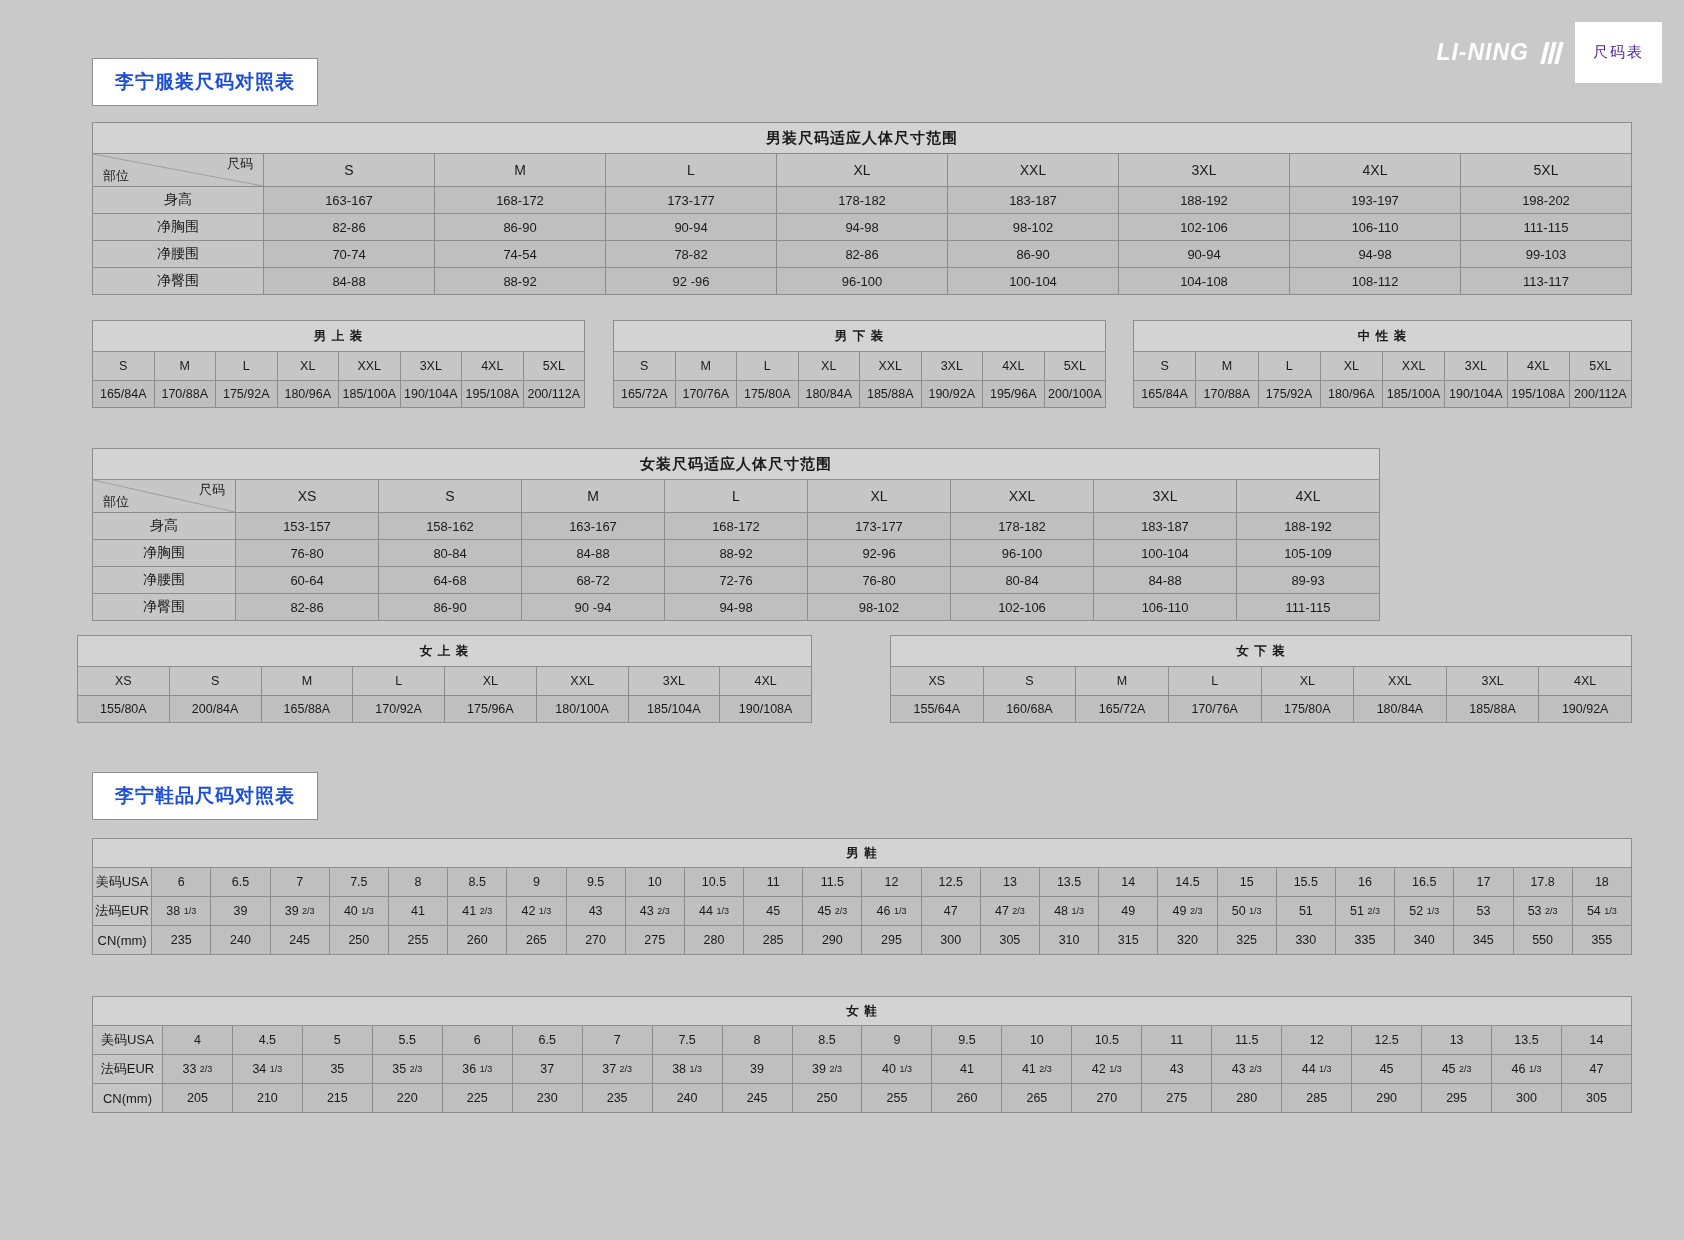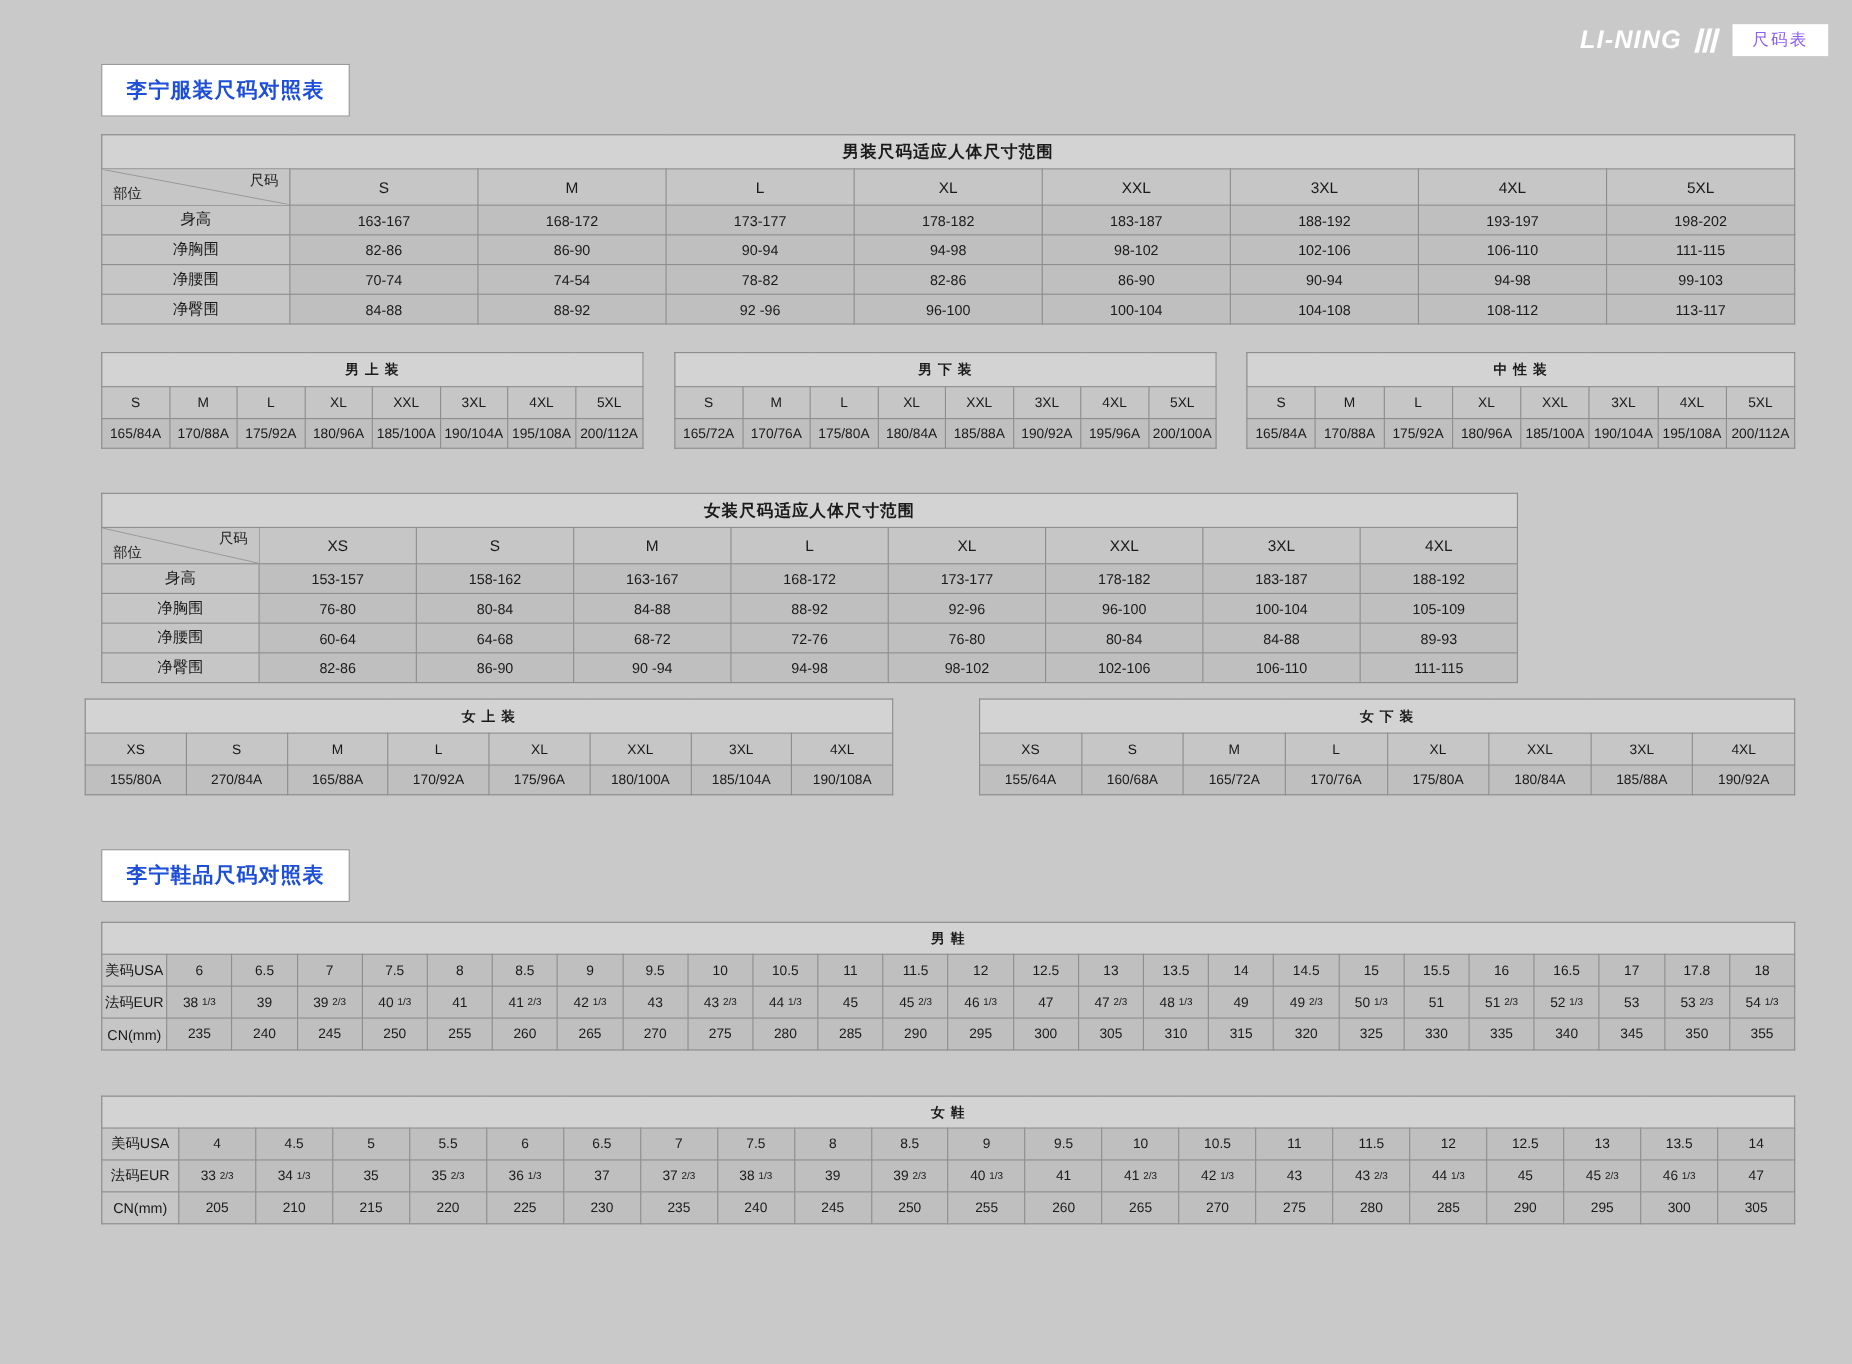--- a/index.html
+++ b/index.html
@@ -45,23 +45,23 @@
     margin: 0 4px;
   }
   .brandbar .bars i {
     display: block;
     width: 4px;
     height: 22px;
     background: #ffffff;
   }
   .brandbar .tag {
     background: #ffffff;
-    color: #8b5cf6;
+    color: #4c1d95;
     font-size: 15px;
-    padding: 5px 18px;
+    padding: 21px 18px;
     letter-spacing: 2px;
   }
   
   .section-title {
     position: absolute;
     background: #ffffff;
     border: 1px solid #8f8f8f;
     font-size: 19px;
     font-weight: bold;
     letter-spacing: 1px;
@@ -379,21 +379,21 @@
           <td>S</td>
           <td>M</td>
           <td>L</td>
           <td>XL</td>
           <td>XXL</td>
           <td>3XL</td>
           <td>4XL</td>
         </tr>
         <tr>
           <td>155/80A</td>
-          <td>270/84A</td>
+          <td>200/84A</td>
           <td>165/88A</td>
           <td>170/92A</td>
           <td>175/96A</td>
           <td>180/100A</td>
           <td>185/104A</td>
           <td>190/108A</td>
         </tr>
       </tbody>
     </table>
   <table id="t-women-bottom" style="left:890px; top:635px; width:742px;" class="sub">
@@ -505,21 +505,21 @@
           <td>300</td>
           <td>305</td>
           <td>310</td>
           <td>315</td>
           <td>320</td>
           <td>325</td>
           <td>330</td>
           <td>335</td>
           <td>340</td>
           <td>345</td>
-          <td>350</td>
+          <td>550</td>
           <td>355</td>
         </tr>
       </tbody>
     </table>
 
   <table id="t-women-shoes" class="shoe" style="left:92px; top:996px; width:1540px;">
       <tbody>
         <tr class="caption">
           <td colspan="22">女 鞋</td>
         </tr>

